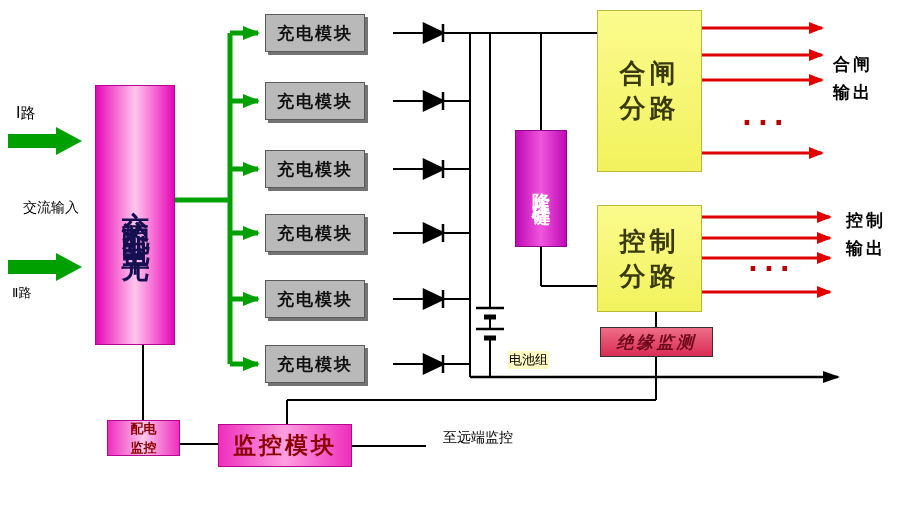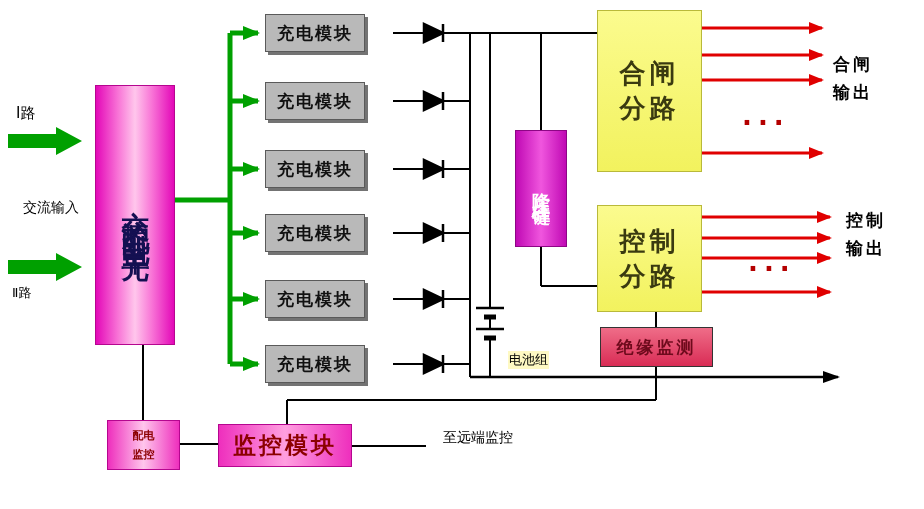--- a/index.html
+++ b/index.html
@@ -35,31 +35,32 @@
   }
   .yellow {
     left:597px; width:105px;
     background:linear-gradient(180deg,#fbfb8e 0%,#f2f25e 100%);
     border:1px solid #b9b93a;
     color:#3a3a10; font-size:26px; line-height:35px; letter-spacing:4px;
   }
   .closing { top:10px; height:162px; }
   .control { top:205px; height:107px; }
   .insulation {
-    left:600px; top:327px; width:113px; height:40px;
+    left:600px; top:327px; width:113px; height:30px;
     background:linear-gradient(180deg,#ef6d88 0%,#d92c55 100%);
     border:1px solid #333;
     color:#6e0a1c; font-size:17px; letter-spacing:3px;
     flex-direction:row;
+    font-style:italic;
   }
   .distmon {
-    left:107px; top:420px; width:73px; height:50px;
+    left:107px; top:420px; width:73px; height:36px;
     background:linear-gradient(90deg,#ee2fbd 0%,#ffc6ec 50%,#ee2fbd 100%);
     border:1px solid #b5068f;
-    color:#8b0000; font-size:11px; line-height:19px;
+    color:#8b0000; font-size:13px; line-height:19px;
   }
   .monmod {
     left:218px; top:424px; width:134px; height:43px;
     background:linear-gradient(90deg,#ee2fbd 0%,#ff9fe0 50%,#ee2fbd 100%);
     border:1px solid #b5068f;
     color:#8b0000; font-size:23px; letter-spacing:3px;
     flex-direction:row;
   }
   .lbl { position:absolute; font-weight:normal; color:#000; }
   .route1 { left:16px; top:104px; font-size:15px; }

